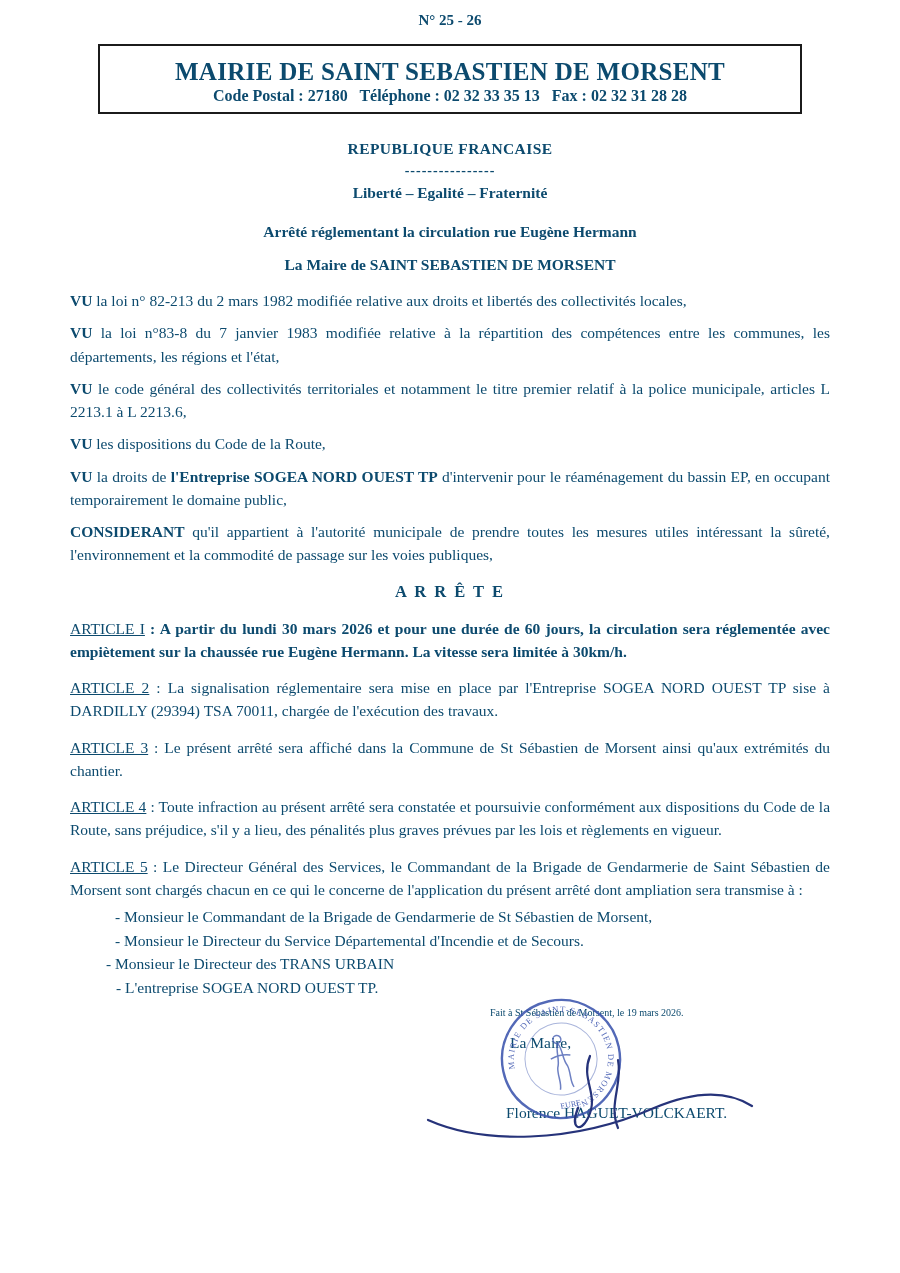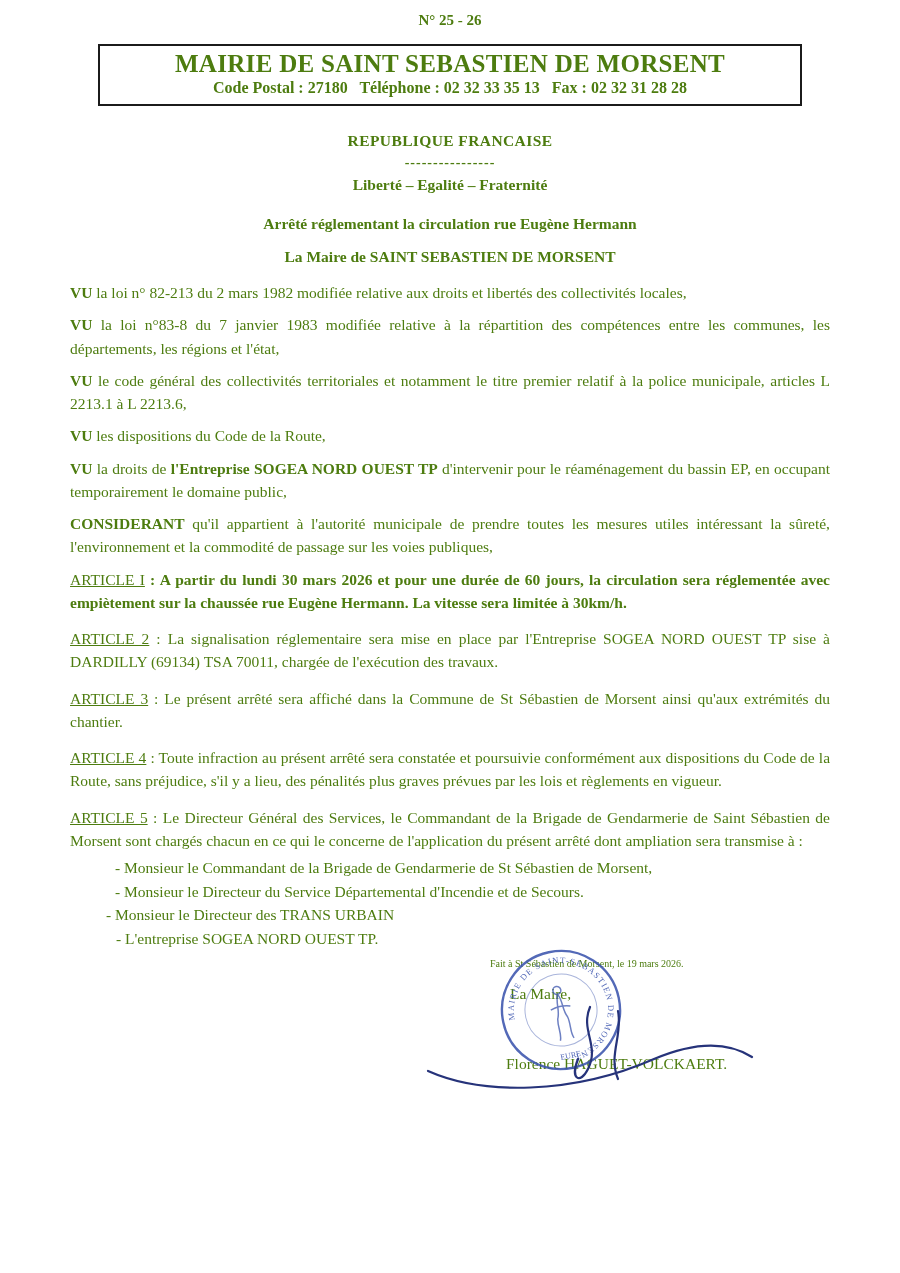--- a/index.html
+++ b/index.html
@@ -1,22 +1,22 @@
 <!DOCTYPE html>
 <html><head>
 <meta charset="utf-8">
 <style>
   html,body{margin:0;padding:0;background:#ffffff;}
   .page{
     width:900px;min-height:1273px;box-sizing:border-box;background:#fff;
-    font-family:"Liberation Serif","DejaVu Serif",serif;color:#4d7c0f;
+    font-family:"Liberation Serif","DejaVu Serif",serif;color:#0c4a6e;
     padding:12px 70px 10px;position:relative;overflow:hidden;
   }
   .doc-number{text-align:center;font-weight:700;font-size:15px;}
-  .header-box{border:2.5px solid #1b1b1b;margin:15px 28px 0;text-align:center;padding:4px 4px 7px;}
+  .header-box{border:2.5px solid #1b1b1b;margin:15px 28px 0;text-align:center;padding:12px 4px 7px;}
   .header-title{font-size:25px;font-weight:700;letter-spacing:.3px;}
   .header-contact{font-size:16px;font-weight:700;margin-top:1px;white-space:pre-wrap;}
   .c{text-align:center;font-weight:700;}
   .republic{margin-top:26px;font-size:15.5px;letter-spacing:.4px;}
   .dashes{margin-top:5px;font-size:14px;letter-spacing:1px;}
   .motto{margin-top:5px;font-size:15.5px;}
   .subject{margin-top:21px;font-size:15.5px;}
   .authority{margin-top:15px;font-size:15.5px;}
   .body-text{margin-top:15px;}
   .para{margin:0 0 9px;font-size:15.5px;line-height:1.5;text-align:justify;}
@@ -62,24 +62,25 @@
     <p class="para"><span class="lead">VU</span><span> la loi n°83-8 du 7 janvier 1983 modifiée relative à la répartition des compétences entre les communes, les départements, les régions et l'état,</span></p>
 
     <p class="para"><span class="lead">VU</span><span> le code général des collectivités territoriales et notamment le titre premier relatif à la police municipale, articles L 2213.1 à L 2213.6,</span></p>
 
     <p class="para"><span class="lead">VU</span><span> les dispositions du Code de la Route,</span></p>
 
     <p class="para"><span class="lead">VU</span><span> la droits de </span><span class="lead">l'Entreprise SOGEA NORD OUEST TP</span><span> d'intervenir pour le réaménagement du bassin EP, en occupant temporairement le domaine public,</span></p>
 
     <p class="para"><span class="lead">CONSIDERANT</span><span> qu'il appartient à l'autorité municipale de prendre toutes les mesures utiles intéressant la sûreté, l'environnement et la commodité de passage sur les voies publiques,</span></p>
 
+    <div class="arrete">A R R Ê T E</div>
 
     <p class="article"><span class="article-label">ARTICLE I</span><span class="bold-body"> : </span><span class="bold-body">A partir du lundi 30 mars 2026 et pour une durée de 60 jours, la circulation sera réglementée avec empiètement sur la chaussée rue Eugène Hermann. La vitesse sera limitée à 30km/h.</span></p>
 
-    <p class="article"><span class="article-label">ARTICLE 2</span><span> : </span><span>La signalisation réglementaire sera mise en place par l'Entreprise SOGEA NORD OUEST TP sise à DARDILLY (69134) TSA 70011, chargée de l'exécution des travaux.</span></p>
+    <p class="article"><span class="article-label">ARTICLE 2</span><span> : </span><span>La signalisation réglementaire sera mise en place par l'Entreprise SOGEA NORD OUEST TP sise à DARDILLY (29394) TSA 70011, chargée de l'exécution des travaux.</span></p>
 
     <p class="article"><span class="article-label">ARTICLE 3</span><span> : </span><span>Le présent arrêté sera affiché dans la Commune de St Sébastien de Morsent ainsi qu'aux extrémités du chantier.</span></p>
 
     <p class="article"><span class="article-label">ARTICLE 4</span><span> : </span><span>Toute infraction au présent arrêté sera constatée et poursuivie conformément aux dispositions du Code de la Route, sans préjudice, s'il y a lieu, des pénalités plus graves prévues par les lois et règlements en vigueur.</span></p>
 
     <p class="article" style="margin-bottom:4px;"><span class="article-label">ARTICLE 5</span><span> : </span><span>Le Directeur Général des Services, le Commandant de la Brigade de Gendarmerie de Saint Sébastien de Morsent sont chargés chacun en ce qui le concerne de l'application du présent arrêté dont ampliation sera transmise à :</span></p>
 
     <div class="recipients">
       <div class="r-a">- Monsieur le Commandant de la Brigade de Gendarmerie de St Sébastien de Morsent,</div>
       <div class="r-a">- Monsieur le Directeur du Service Départemental d'Incendie et de Secours.</div>

